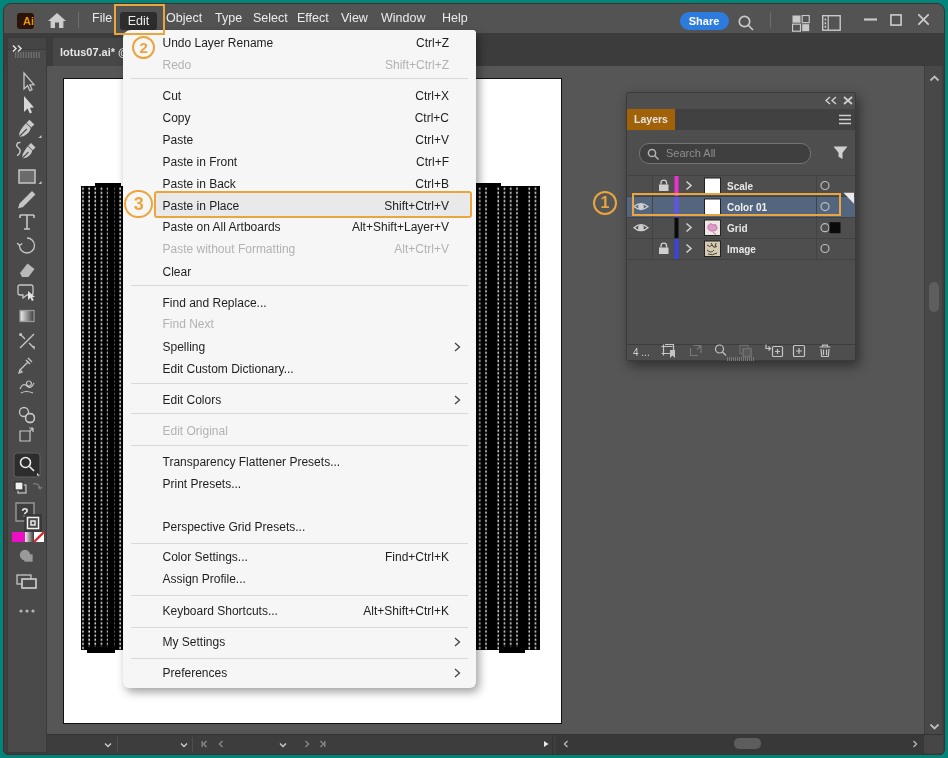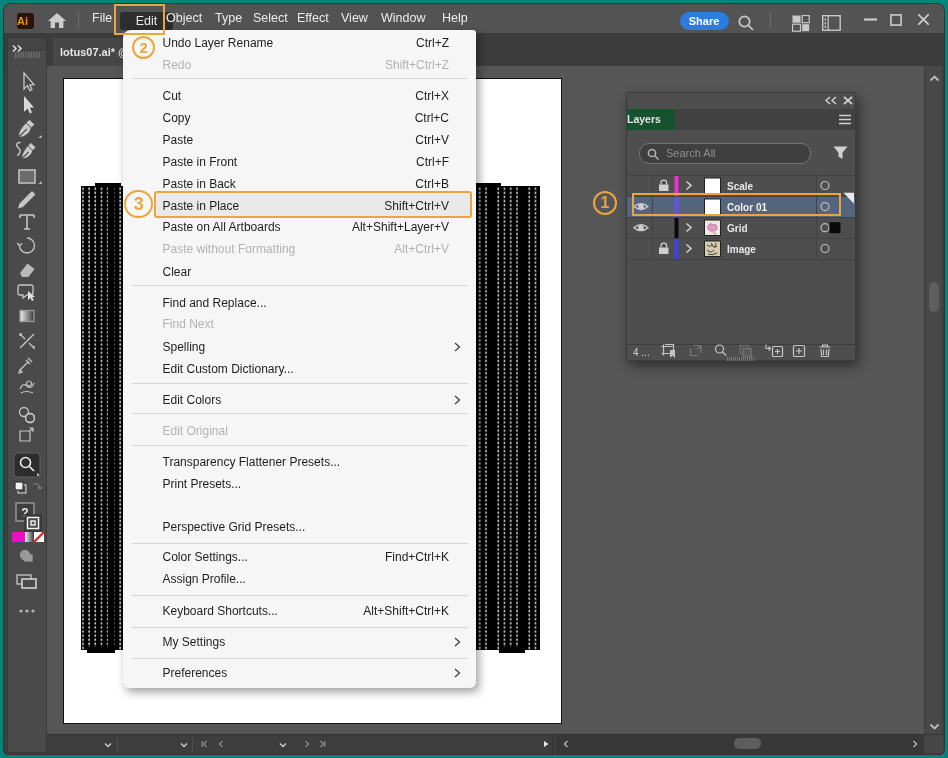--- a/index.html
+++ b/index.html
@@ -4,23 +4,23 @@
 <style>
   * { margin:0; padding:0; box-sizing:border-box; }
   html,body { width:948px; height:758px; overflow:hidden; }
   body { background:#00857b; font-family:"Liberation Sans", sans-serif; position:relative; }
   .abs { position:absolute; }
   #win { left:3px; top:3px; width:942px; height:752px; background:#3e3e3e;
          border:1px solid #41302e; border-radius:8px 8px 5px 5px; overflow:hidden; }
   
   #titlebar { left:0; top:0; width:940px; height:29px; background:#535353; }
   #ailogo { left:13px; top:9px; width:17px; height:16px; background:#2a1407; border-radius:3px;
-            color:#ef9400; font-size:11px; font-weight:bold; text-align:left; line-height:16px; }
+            color:#ef9400; font-size:11px; font-weight:bold; text-align:right; line-height:16px; }
   .menuitem { position:absolute; top:0; height:29px; line-height:29px; color:#ececec; font-size:12.5px; }
-  #editbtn { left:116px; top:7.5px; width:53px; height:18.5px; background:#2d2d2d; border-radius:3px;
+  #editbtn { left:116px; top:7.5px; width:37px; height:18.5px; background:#2d2d2d; border-radius:3px;
              color:#ececec; font-size:12.5px; text-align:center; line-height:18px; }
   #sharebtn { left:675.5px; top:7.5px; width:49px; height:18px; background:#2c7ce0; border-radius:9px;
               color:#fff; font-size:11px; font-weight:bold; text-align:center; line-height:18px; }
   .tdiv { position:absolute; top:8px; width:1px; height:16px; background:#6d6d6d; }
   
   #tabstrip { left:0; top:29px; width:940px; height:33px; background:#3c3c3c; }
   #doctab { left:49px; top:4.5px; width:79px; height:28.5px; background:#474747; border-radius:2px 2px 0 0;
             color:#e6e6e6; font-size:11px; font-weight:bold; line-height:28px; padding-left:7px; white-space:nowrap; overflow:hidden;}
   
   #canvas { left:43px; top:62px; width:877px; height:668px; background:#565656; }
@@ -290,21 +290,21 @@
   </div>
   <div class="abs" style="left:920px;top:730px;width:19px;height:19px;background:#464646;border-top:1px solid #333"></div>
   <div id="layers" class="abs">
     <svg class="abs" style="left:197px;top:3px" width="14" height="9" viewBox="0 0 14 9">
         <path d="M6 1 L2 4.5 L6 8 M12 1 L8 4.5 L12 8" fill="none" stroke="#cfcfcf" stroke-width="1.4"></path>
       </svg>
     <svg class="abs" style="left:216px;top:3px" width="10" height="9" viewBox="0 0 10 9">
         <path d="M1 1 L9 8 M9 1 L1 8" stroke="#cfcfcf" stroke-width="1.7"></path>
       </svg>
     <div class="abs" style="left:0;top:16px;width:228px;height:21px;background:#414141"></div>
-    <div class="abs" style="left:0;top:16px;width:48px;height:21px;background:#14532d;color:#e4e4e4;font-size:10.5px;font-weight:bold;line-height:21px;">Layers</div>
+    <div class="abs" style="left:0;top:16px;width:48px;height:21px;background:#a16207;color:#e4e4e4;font-size:10.5px;font-weight:bold;line-height:21px;text-align:center">Layers</div>
     <svg class="abs" style="left:212px;top:21px" width="12" height="11" viewBox="0 0 12 11">
         <path d="M0 1.5 H12 M0 5.5 H12 M0 9.5 H12" stroke="#cfcfcf" stroke-width="1.5"></path>
       </svg>
     <div class="abs" style="left:12px;top:50px;width:172px;height:21px;background:#3f3f3f;border:1px solid #747474;border-radius:10px">
       <svg class="abs" style="left:7px;top:4px" width="13" height="13" viewBox="0 0 13 13">
           <circle cx="5" cy="5" r="3.6" fill="none" stroke="#b5b5b5" stroke-width="1.5"></circle>
           <line x1="7.8" y1="7.8" x2="11.5" y2="11.5" stroke="#b5b5b5" stroke-width="1.5"></line>
         </svg>
       <div class="abs" style="left:26px;top:0;line-height:19.5px;font-size:11px;color:#8f8f8f">Search All</div>
     </div>

